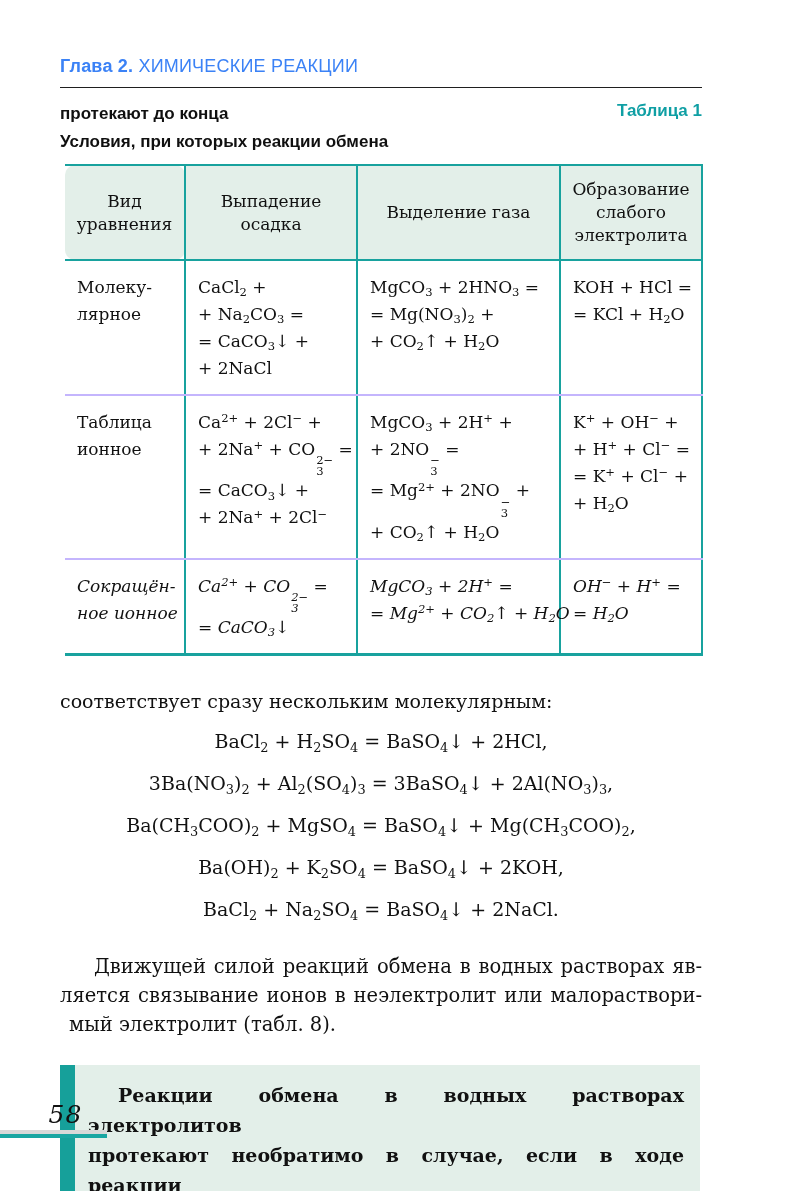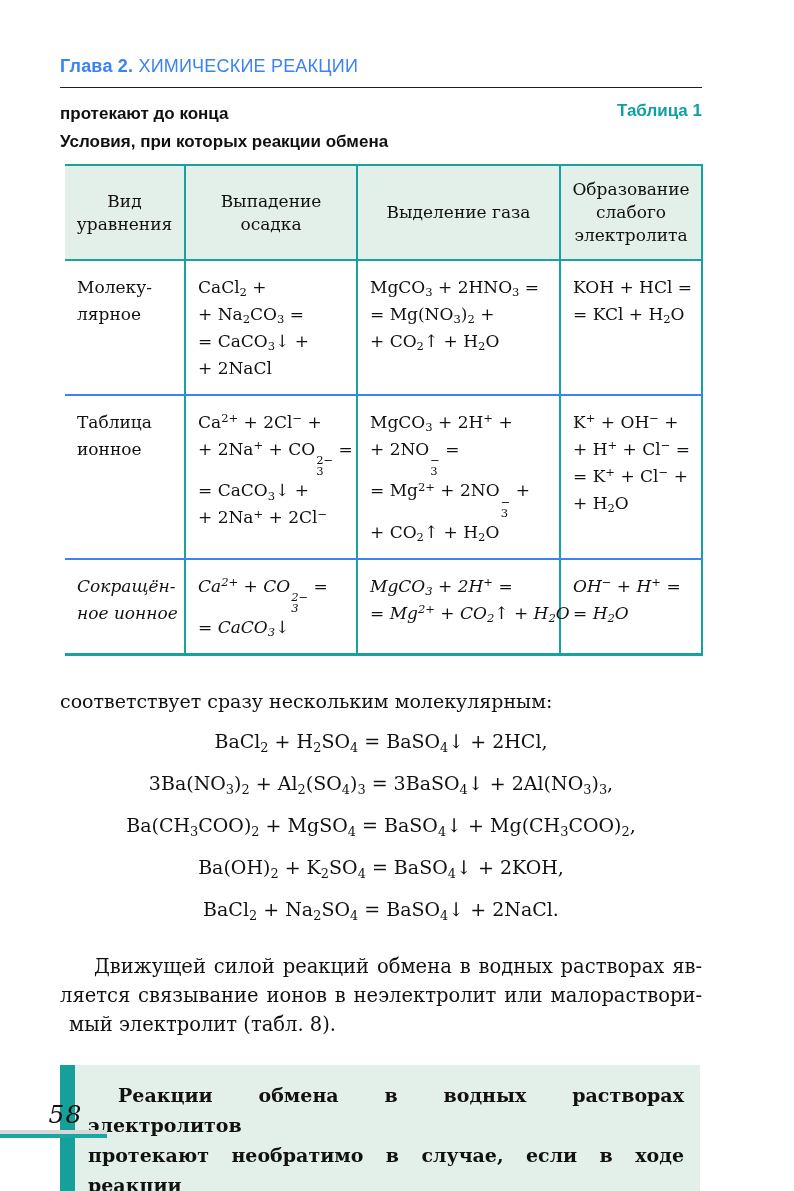--- a/index.html
+++ b/index.html
@@ -32,24 +32,24 @@
 
   
   table.chem {
     border-collapse:collapse; table-layout:fixed; margin-left:5px; margin-top:8px;
     width:637px;
   }
   table.chem col.c1{width:120px} table.chem col.c2{width:172px}
   table.chem col.c3{width:203px} table.chem col.c4{width:142px}
   table.chem { border-top:2px solid #18a29e; border-bottom:3px solid #18a29e; }
   table.chem th, table.chem td { border-left:2px solid #18a29e; }
-  table.chem th:first-child, table.chem td:first-child { border-left:none; }
+  table.chem th:first-child, table.chem td:first-child { border-left:none;border-radius:10px; }
   table.chem th:last-child, table.chem td:last-child { border-right:2px solid #18a29e; }
   table.chem thead th { border-bottom:2px solid #18a29e; }
-  table.chem tbody tr td { border-bottom:2px solid #3b82f6; }
+  table.chem tbody tr td { border-bottom:2px solid #c4b5fd; }
   table.chem tbody tr:last-child td { border-bottom:none;font-style:italic; }
   table.chem th {
     background:#e3efe9; font-weight:400; font-size:17px; line-height:23px;
     text-align:center; vertical-align:middle; padding:12px 6px;
   }
   table.chem td {
     vertical-align:top; font-size:17px; line-height:27px;
     padding:13px 8px 12px 12px;
   }
   td .ln { white-space:nowrap; }

